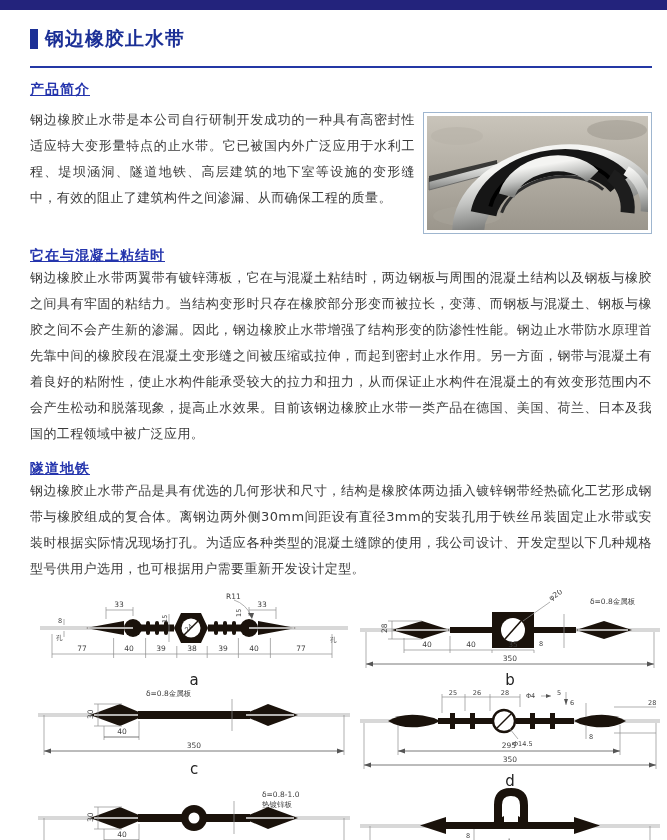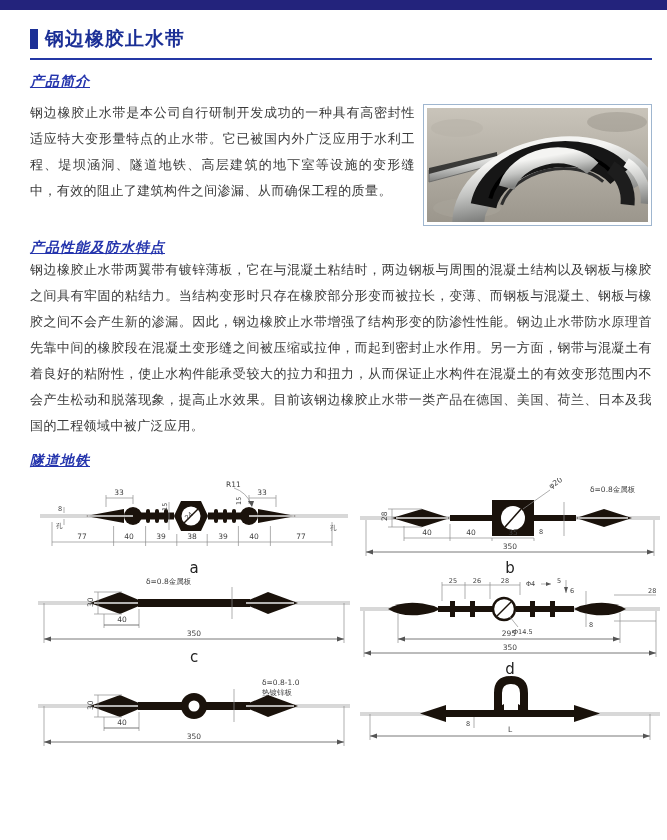--- a/index.html
+++ b/index.html
@@ -7,34 +7,34 @@
   body {
     width:667px; height:840px; overflow:hidden; position:relative;
     font-family:"DejaVu Sans","Liberation Sans",sans-serif;
     color:#3c3c3c;
   }
   .topbar { width:667px; height:10px; background:#23237c; }
   .content { padding:0 15px 0 30px; }
 
   .title-row {
     margin-top:16px; display:flex; align-items:center; gap:7px;
-    border-bottom:2px solid #2438a5; padding-bottom:6px;
+    border-bottom:2px solid #2438a5; padding-bottom:14px;
   }
   .title-block { width:8px; height:20px; background:#1b2f96; }
   .page-title { font-size:19px; font-weight:bold; color:#1b2f96; letter-spacing:1px; }
 
   .sec-head {
     margin-top:13px; font-size:14px; font-weight:bold; color:#2535ad;
-    text-decoration:underline; letter-spacing:1px;font-style:italic;
+    text-decoration:underline; letter-spacing:1px;
   }
   .para {
     margin-top:0; font-size:13px; line-height:26px; text-align:justify;
     letter-spacing:0.4px; color:#3a3a3a;
   }
-  .intro-row { display:flex; margin-top:9px; }
+  .intro-row { display:flex; margin-top:9px;font-family:Liberation Mono, monospace; }
   .intro-row .para { margin-top:0; width:392px; }
   .photo-frame {
     margin-left:8px; margin-top:4px; border:1px solid #9fb6cf; background:#fff;
     padding:3px; width:229px; height:122px; flex:none;
   }
   .photo-frame svg { display:block; }
 
   .figures { margin-top:8px; display:grid; grid-template-columns:328px 304px; }
   .fig-cell { display:flex; flex-direction:column; align-items:center; }
   .fig-label { font-size:15px; color:#222; line-height:14px; margin-top:1px; }
@@ -94,24 +94,25 @@
             <path d="M-52,22 A 58,42 0 0 1 52,17" fill="none" stroke="#2e2e2e" stroke-width="3"></path>
             <path d="M-44,6 A 48,36 0 0 1 44,2" fill="none" stroke="url(#sg)" stroke-width="16"></path>
             <path d="M62,4 A 30,36 0 0 1 72,44" fill="none" stroke="#1d1d1d" stroke-width="14"></path>
             <path d="M78,2 A 34,40 0 0 1 90,46" fill="none" stroke="url(#sg)" stroke-width="10"></path>
           </g>
         </g>
       </svg>
     </div>
   </div>
 
-  <div class="sec-head">产品性能及防水特点</div>
+  <div class="sec-head">它在与混凝土粘结时</div>
   <p class="para">钢边橡胶止水带两翼带有镀锌薄板，它在与混凝土粘结时，两边钢板与周围的混凝土结构以及钢板与橡胶之间具有牢固的粘结力。当结构变形时只存在橡胶部分形变而被拉长，变薄、而钢板与混凝土、钢板与橡胶之间不会产生新的渗漏。因此，钢边橡胶止水带增强了结构形变的防渗性性能。钢边止水带防水原理首先靠中间的橡胶段在混凝土变形缝之间被压缩或拉伸，而起到密封止水作用。另一方面，钢带与混凝土有着良好的粘附性，使止水构件能承受较大的拉力和扭力，从而保证止水构件在混凝土的有效变形范围内不会产生松动和脱落现象，提高止水效果。目前该钢边橡胶止水带一类产品在德国、美国、荷兰、日本及我国的工程领域中被广泛应用。</p>
 
   <div class="sec-head">隧道地铁</div>
+  <p class="para">钢边橡胶止水带产品是具有优选的几何形状和尺寸，结构是橡胶体两边插入镀锌钢带经热硫化工艺形成钢带与橡胶组成的复合体。离钢边两外侧30mm间距设有直径3mm的安装孔用于铁丝吊装固定止水带或安装时根据实际情况现场打孔。为适应各种类型的混凝土缝隙的使用，我公司设计、开发定型以下几种规格型号供用户选用，也可根据用户需要重新开发设计定型。</p>
 
   <div class="figures">
 
     <div class="fig-cell">
       <svg width="320" height="82" viewBox="0 0 320 82">
         <rect class="steel" x="6" y="36" width="308" height="4"></rect>
         <polygon class="prof" points="52,38 90,31 90,45"></polygon>
         <circle class="prof" cx="99" cy="38" r="9"></circle>
         <line class="slit" x1="54" y1="38" x2="99" y2="38"></line>
         <rect class="prof" x="106" y="34.5" width="34" height="7"></rect>

